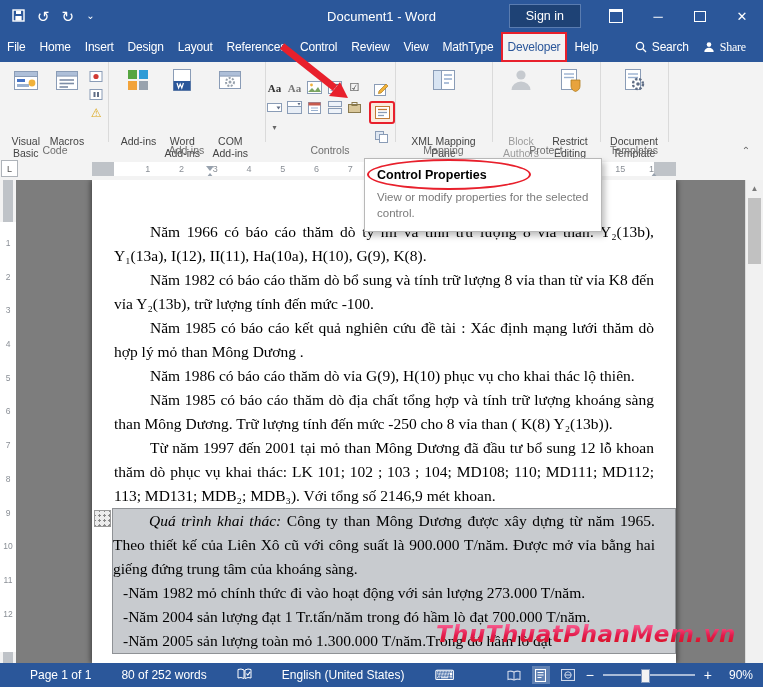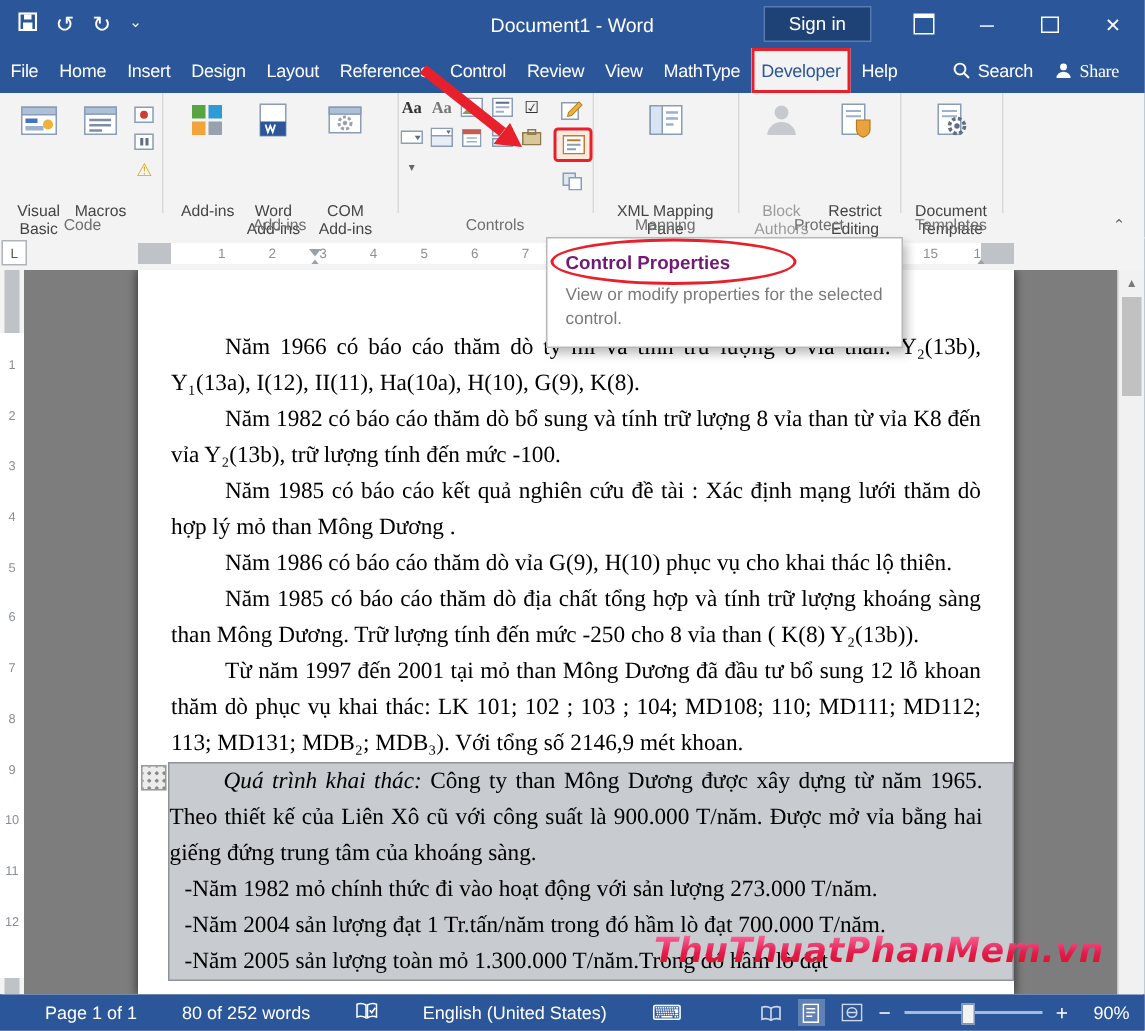--- a/index.html
+++ b/index.html
@@ -45,21 +45,21 @@
   .sic{width:16px;height:15px;display:flex;align-items:center;justify-content:center;cursor:pointer;}
   .warn{color:#dba617;font-size:12px;}
 
   .g-code{left:2px;width:106px;}
   .g-addins{left:108px;width:157px;}
   .g-controls{left:265px;width:130px;}
   .g-mapping{left:395px;width:97px;}
   .g-protect{left:492px;width:108px;}
   .g-templates{left:600px;width:68px;}
 
-  .ctrl-wrap{display:flex;padding-top:0;}
+  .ctrl-wrap{display:flex;padding-top:0;margin-top:16px;}
   .ctrl-grid{display:grid;grid-template-columns:repeat(5,19px);grid-auto-rows:19px;gap:1px;}
   .cc{display:flex;align-items:center;justify-content:center;font-size:11px;color:#333;
     border:1px solid transparent;cursor:pointer;}
   .cc.serif{font-family:"Liberation Serif",serif;font-weight:bold;}
   .cc.gray{color:#777;}
   .ctrl-stack{display:flex;flex-direction:column;gap:2px;margin-left:5px;}
   .ctrl-stack .cc{width:22px;height:19px;}
   .red-outline{border:2px solid #e8202c !important;border-radius:3px;background:#fbeade;}
 
   .collapse-btn{position:absolute;right:6px;bottom:2px;width:22px;height:12px;color:#666;
@@ -126,21 +126,21 @@
   .zoomtrack .notch{position:absolute;left:50%;top:-3px;width:1px;height:8px;background:#cdd8ea;}
   .zoomtrack .thumb{position:absolute;left:42%;top:-5px;width:7px;height:12px;background:#f3f3f3;
     border:1px solid #7e96bd;}
   .zsign{font-size:14px;line-height:1;cursor:pointer;}
   .zoompct{min-width:32px;text-align:right;cursor:pointer;}
 
   
   .tooltip{position:absolute;left:364px;top:158px;width:214px;background:#fff;
     border:1px solid #b8b8b8;box-shadow:3px 4px 6px rgba(0,0,0,.25);padding:9px 10px 10px 12px;
     z-index:60;}
-  .tt-title{font-size:12.5px;font-weight:bold;color:#701a75;margin-bottom:7px;position:relative;z-index:1;}
+  .tt-title{font-size:12.5px;font-weight:bold;color:#000000;margin-bottom:7px;position:relative;z-index:1;}
   .tt-ellipse{position:absolute;left:2px;top:0px;width:160px;height:27px;border:2.5px solid #e8202c;
     border-radius:50%;z-index:2;pointer-events:none;}
   .tt-body{font-size:11.5px;color:#7a7a7a;line-height:1.4;}
   .arrow-svg{position:absolute;left:268px;top:40px;z-index:70;pointer-events:none;}
 </style>
 </head>
 <body>
 
 <div class="app">
 

